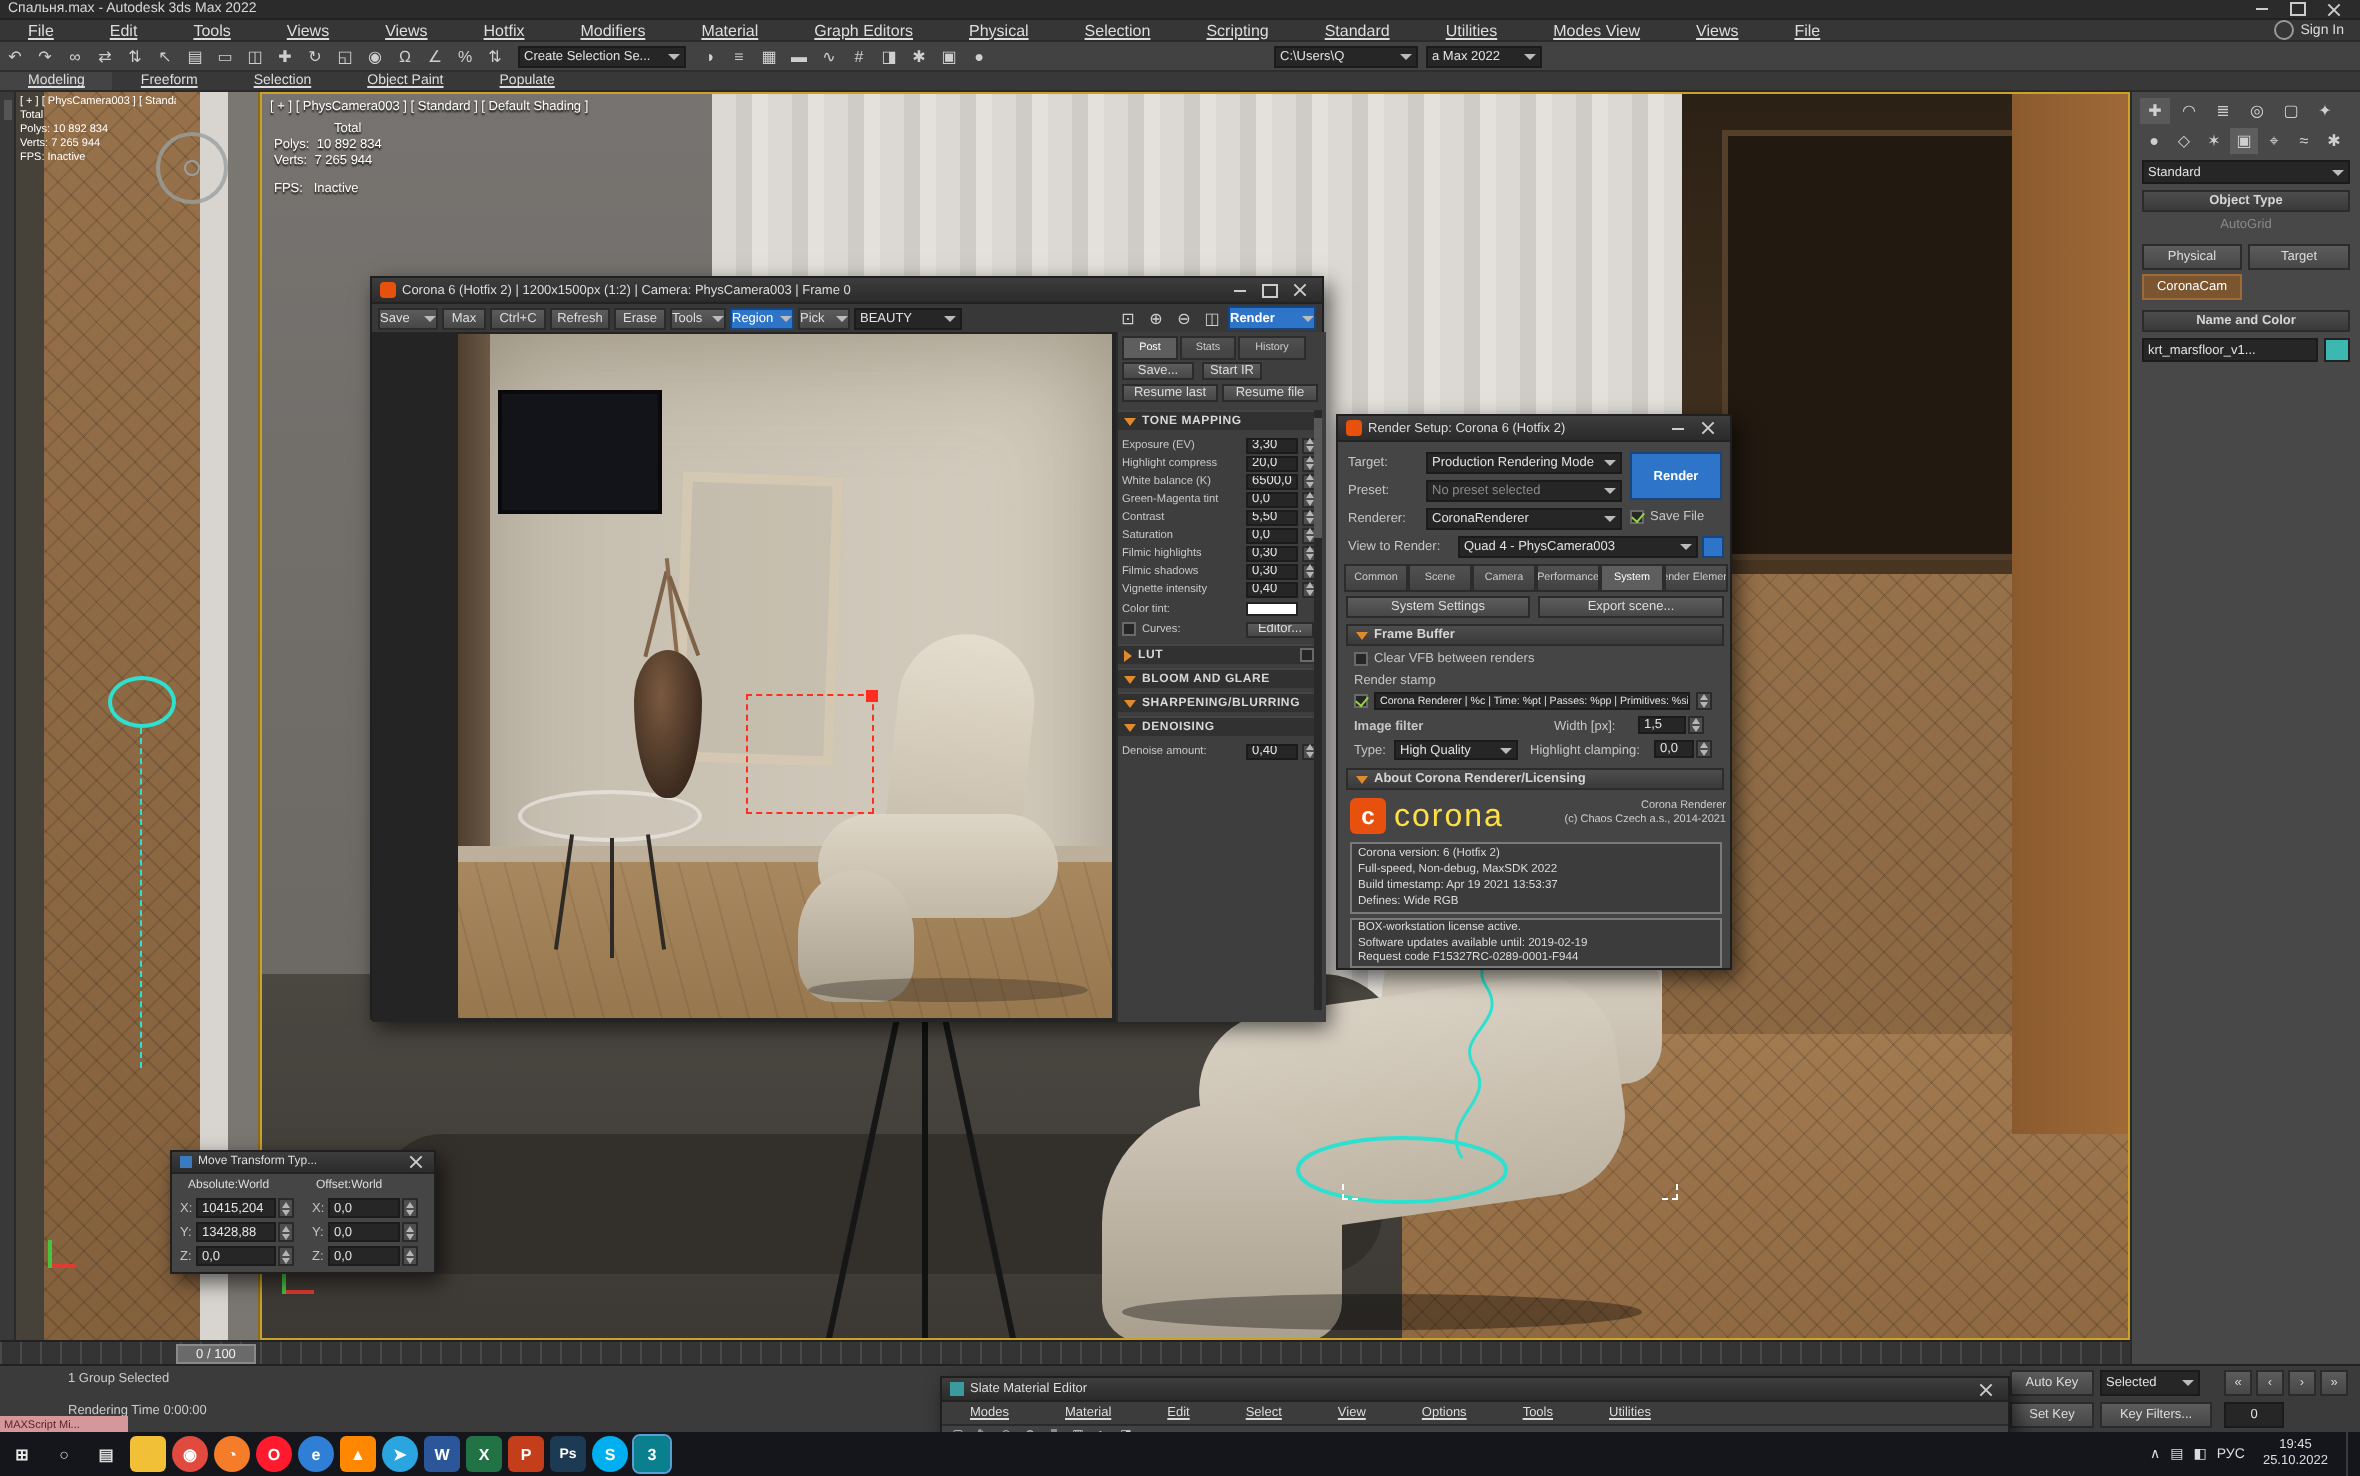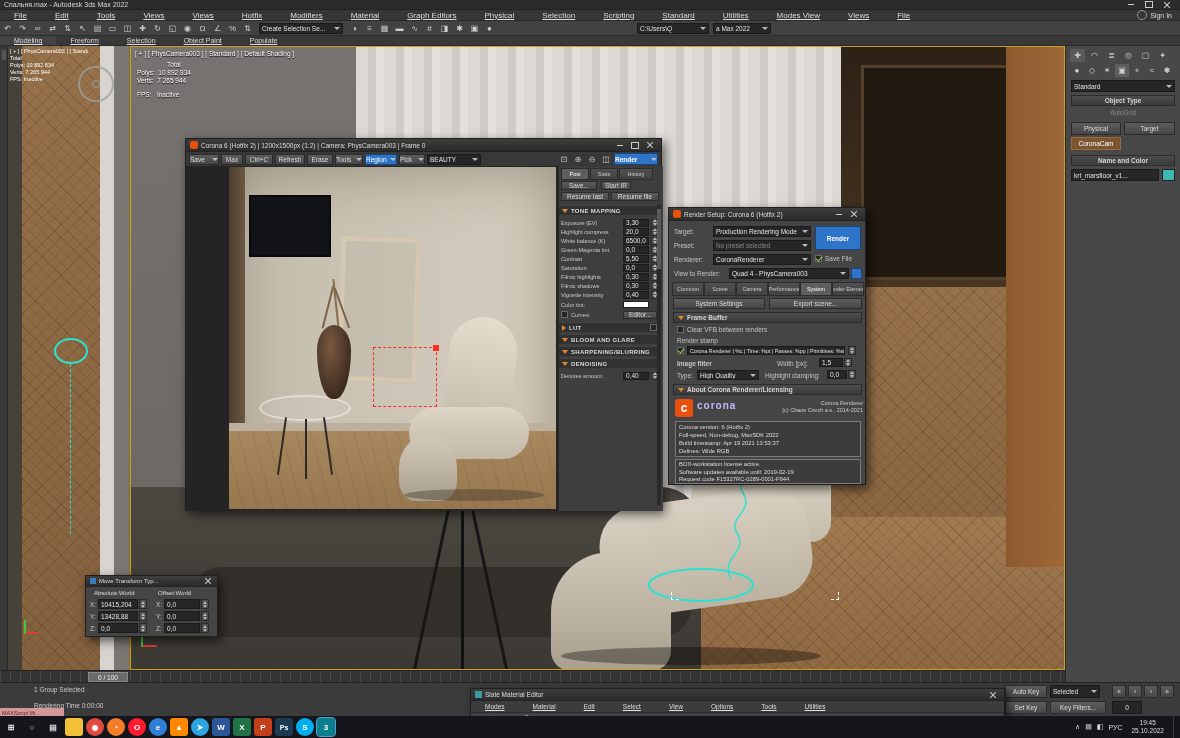--- a/index.html
+++ b/index.html
@@ -488,21 +488,21 @@
         <span>High Quality</span>
       </span>
     <span class="a lbl" style="left:96px;top:164px;">Highlight clamping:</span>
     <span class="a f" style="left:158px;top:162px;width:20px;height:9px;">0,0</span>
     <span class="a spin" style="left:179px;top:162px;height:9px;"></span>
     <div class="a roll" style="left:4px;top:176px;width:189px;height:11px;">
         <span class="td"></span>
         <span>About Corona Renderer/Licensing</span>
       </div>
     <div class="a" style="left: 6px; top: 191px; width: 18px; height: 18px; border-radius: 3px; display: flex; align-items: center; justify-content: center; color: rgb(255, 255, 255); font-weight: bold; font-size: 12px; background: rgb(232, 80, 14);">c</div>
-    <div class="a" style="left:28px;top:192px;font-size:10px;font-weight:bold;color:#c4b5fd;letter-spacing:1px;">corona</div>
+    <div class="a" style="left:28px;top:192px;font-size:16px;font-weight:normal;color:#fde047;letter-spacing:1px;">corona</div>
     <div class="a" style="left:102px;top:192px;width:92px;font-size:5.5px;color:#ccc;line-height:7px;text-align:right;">
       <div>Corona Renderer</div>
       <div>(c) Chaos Czech a.s., 2014-2021</div>
     </div>
     <div class="a" style="left:6px;top:213px;width:186px;height:36px;background:#3c3c3c;border:1px solid #7a7a7a;font-size:5.8px;color:#ddd;line-height:8px;padding:1px 3px;box-sizing:border-box;">
       <div>Corona version: 6 (Hotfix 2)</div>
       <div>Full-speed, Non-debug, MaxSDK 2022</div>
       <div>Build timestamp: Apr 19 2021 13:53:37</div>
       <div>Defines: Wide RGB</div>
     </div>

